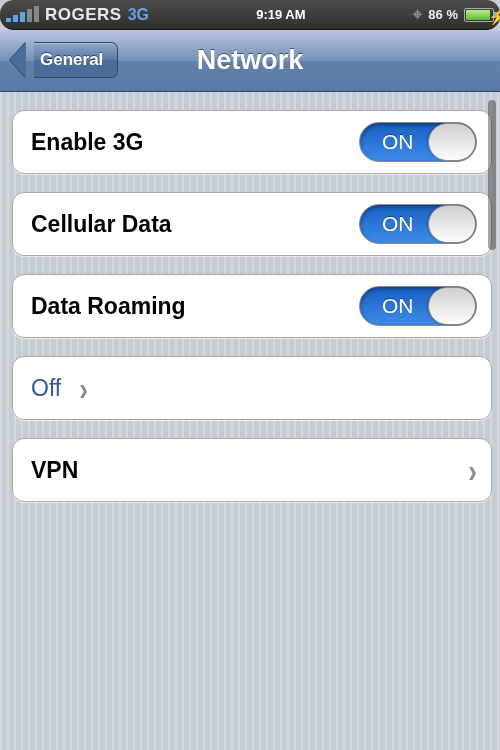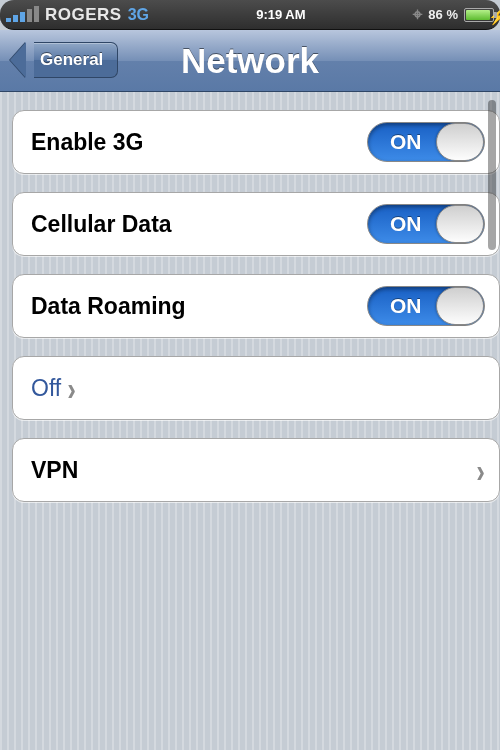--- a/index.html
+++ b/index.html
@@ -50,21 +50,21 @@
 
   
   .nav-bar {
     height: 62px;
     background: linear-gradient(#b8c6dd,#7690b7 50%,#6380ab 51%,#5a79a6);
     border-bottom: 1px solid #2f4666;
     display:flex; align-items:center; justify-content:center;
     position:relative;
   }
   .nav-title {
-    color:#fff; font-size:35px; font-weight:bold;
+    color:#fff; font-size:27px; font-weight:bold;
     text-shadow: 0 -1px 0 rgba(0,0,0,0.5);
   }
   .back-btn {
     position:absolute; left:10px; top:12px; height:40px;
     display:flex; align-items:flex-start;gap:8px;
   }
   .back-arrow {
     width:0; height:0;
     border-top:18px solid transparent;
     border-bottom:18px solid transparent;
@@ -82,21 +82,21 @@
     box-shadow: inset 0 1px 0 rgba(255,255,255,0.3);
   }
 
   
   .content {
     position:absolute; top:92px; bottom:0; left:0; right:0;
     background:
       linear-gradient(90deg, rgba(255,255,255,.25) 0, rgba(255,255,255,.25) 2px, transparent 2px, transparent 7px) repeat,
       #c5ccd4;
     background-size: 7px 100%;
-    padding: 18px 0 0 12px;
+    padding: 18px 8px 0 12px;
     overflow-y: auto;
   }
   .scroll-hint {
     position:absolute; right:4px; top:100px; width:8px; height:150px;
     background: rgba(0,0,0,0.35); border-radius:4px;
   }
   .cell {
     background:#fff;
     border:1px solid #a7a7a7;
     border-radius:12px;
@@ -109,32 +109,32 @@
   .cell-label {
     font-size:23px; font-weight:bold; color:#000;
   }
   .cell-value {
     font-size:23px; color:#33589c; margin-right:6px;
   }
   .chevron {
     font-size:26px; color:#8a8a8a; font-weight:bold;
     transform: scaleY(1.3);
   }
-  .right { display:flex; align-items:center; gap:0; }
+  .right { display:flex; align-items:center; gap:12px; }
 
   
   .toggle {
     width:118px; height:40px; border-radius:20px;
     border:1px solid #888;
     background: linear-gradient(#1960c4,#3d8be8);
     position:relative; display:flex; align-items:center;
     box-shadow: inset 0 2px 4px rgba(0,0,0,0.4);
   }
   .toggle .on {
-    color:#fff; font-size:21px; font-weight:bold;
+    color:#fff; font-size:21px; font-weight:normal;
     text-shadow:0 -1px 0 rgba(0,0,0,0.4);
     position:absolute; left:22px;
   }
   .toggle .knob {
     position:absolute; right:0; top:0; width:48px; height:38px;
     border-radius:19px;
     background: linear-gradient(#cfcfcf,#fdfdfd);
     border:1px solid #888;
     box-shadow: -1px 0 2px rgba(0,0,0,0.2);
   }

